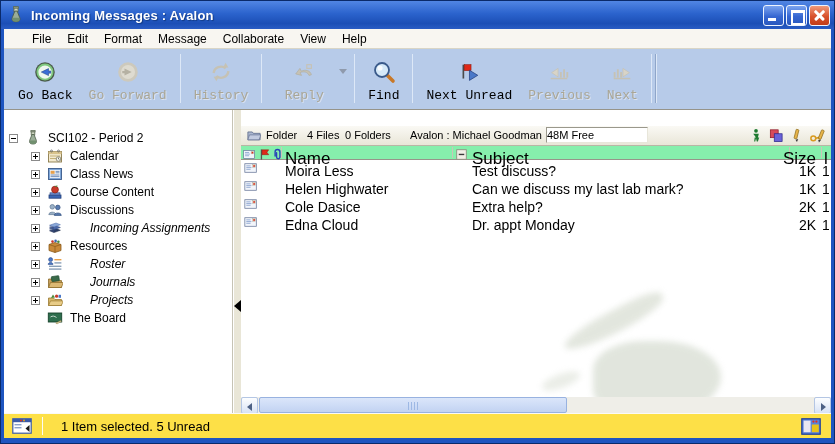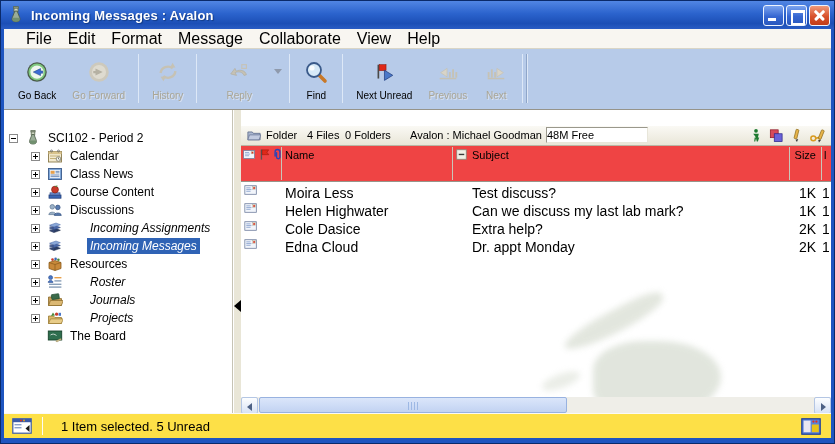--- a/index.html
+++ b/index.html
@@ -33,35 +33,35 @@
     border:2px solid #fff; border-top-width:3px; }
   .winbtn.close::before,.winbtn.close::after{
     content:""; position:absolute; left:3px; top:8.5px; width:13px; height:2.5px; background:#fff; border-radius:1px;
   }
   .winbtn.close::before{ transform:rotate(45deg);} .winbtn.close::after{ transform:rotate(-45deg);}
 
   
   .menubar{
     position:absolute; left:3px; right:3px; top:28px; height:20px;
     background:#f8f6f1; border-bottom:1px solid #d9d5c6;
-    display:flex; align-items:center; font-size:16px; color:#000; padding-left:14px;
+    display:flex; align-items:center; font-size:12px; color:#000; padding-left:20px;
   }
   .menuitem{ padding:2px 8px; cursor:default; }
 
   
   .toolbar{
     position:absolute; left:3px; right:3px; top:48px; height:60px;
     background:#b7cbe9; display:flex; align-items:stretch; padding:2px 2px 3px 6px;
   }
   .tbtn{
     display:flex; flex-direction:column; align-items:center; justify-content:flex-end;
     padding:2px 5px 3px 5px; min-width:42px; cursor:default;
   }
   .tbtn .tico{ height:30px; display:flex; align-items:center; justify-content:center; }
-  .tbtn .tlabel{ font-size:10px; color:#000; white-space:nowrap; line-height:13px;}
+  .tbtn .tlabel{ font-size:13px; color:#000; white-space:nowrap; line-height:13px;font-family:Liberation Mono, monospace;}
   .tbtn.disabled .tlabel{ color:#aaa695; text-shadow:1px 1px 0 #d9e2f2; }
   .tsep{ width:1px; background:#8fa6c9; border-right:1px solid #dde8f7; margin:3px 5px; }
   .tsep.dbl{ box-shadow:4px 0 0 #8fa6c9, 5px 0 0 #dde8f7; margin-right:10px; }
   .drop{ align-self:center; margin:0 2px 14px -2px; width:0; height:0;
     border-left:4px solid transparent; border-right:4px solid transparent; border-top:5px solid #8f9aac; }
 
   
   .main{ position:absolute; left:3px; right:3px; top:108px; bottom:29px;
     background:#fff; border-top:1px solid #96948a; }
   .tree{
@@ -103,22 +103,22 @@
   .ib-account{ left:169px; }
   .freebox{
     position:absolute; left:305px; top:1px; width:102px; height:16px;
     background:#fff; border:1px solid #9a988c; border-right-color:#e8e6da; border-bottom-color:#e8e6da;
     text-align:left; font-size:11px; line-height:15px;
   }
   .ib-icons{ position:absolute; right:4px; top:2px; display:flex; gap:6px; align-items:center; }
   .ib-icons svg{ width:14px; height:15px; }
 
   .listheader{
-    position:relative; height:36px; background:#ef4444; border-bottom:1px solid #97958a;
-    font-size:11px; color:#000;
+    position:relative; height:14px; background:#86efac; border-bottom:1px solid #97958a;
+    font-size:17px; color:#000;
   }
   .listheader .hic{ position:absolute; top:2px; width:13px; height:13px; }
   .h-env{ left:2px; } .h-flag{ left:17px; } .h-clip{ left:30px; }
   .h-name{ position:absolute; left:44px; top:3px; }
   .h-minus{ position:absolute; left:215px; top:3px; width:11px; height:11px; }
   .h-subject{ position:absolute; left:231px; top:3px; }
   .h-size{ position:absolute; right:15px; top:3px; }
   .h-clipcol{ position:absolute; right:1px; top:3px; width:6px; overflow:hidden; }
   .vline{ position:absolute; top:1px; bottom:1px; width:1px; background:#c9c6b8; }
 
@@ -483,27 +483,20 @@
             <use href="#i-people"></use>
           </svg>
         <span class="tlabel">Discussions</span>
       </div>
       <div class="trow child">
         <span class="pm plus"></span>
         <svg class="tic">
             <use href="#i-books"></use>
           </svg>
         <span class="tlabel italic">Incoming Assignments</span>
-      </div>
-      <div class="trow child">
-        <span class="pm plus"></span>
-        <svg class="tic">
-            <use href="#i-books"></use>
-          </svg>
-        <span class="tlabel italic sel">Incoming Messages</span>
       </div>
       <div class="trow child">
         <span class="pm plus"></span>
         <svg class="tic">
             <use href="#i-toolbox"></use>
           </svg>
         <span class="tlabel">Resources</span>
       </div>
       <div class="trow child">
         <span class="pm plus"></span>

